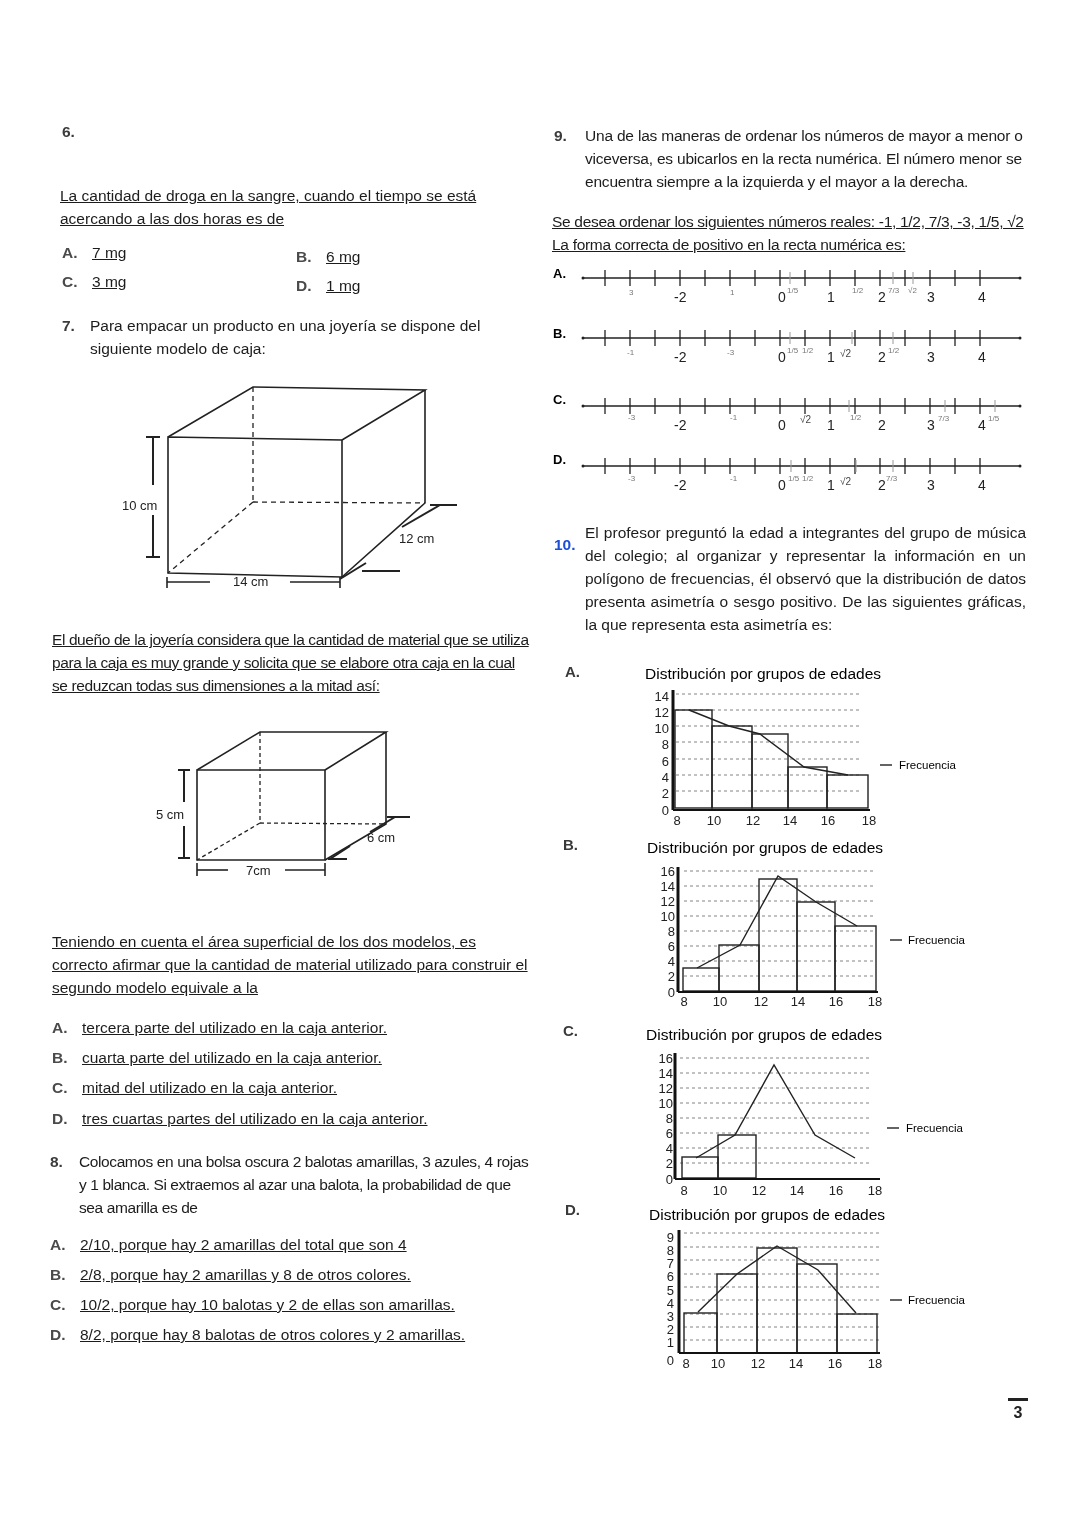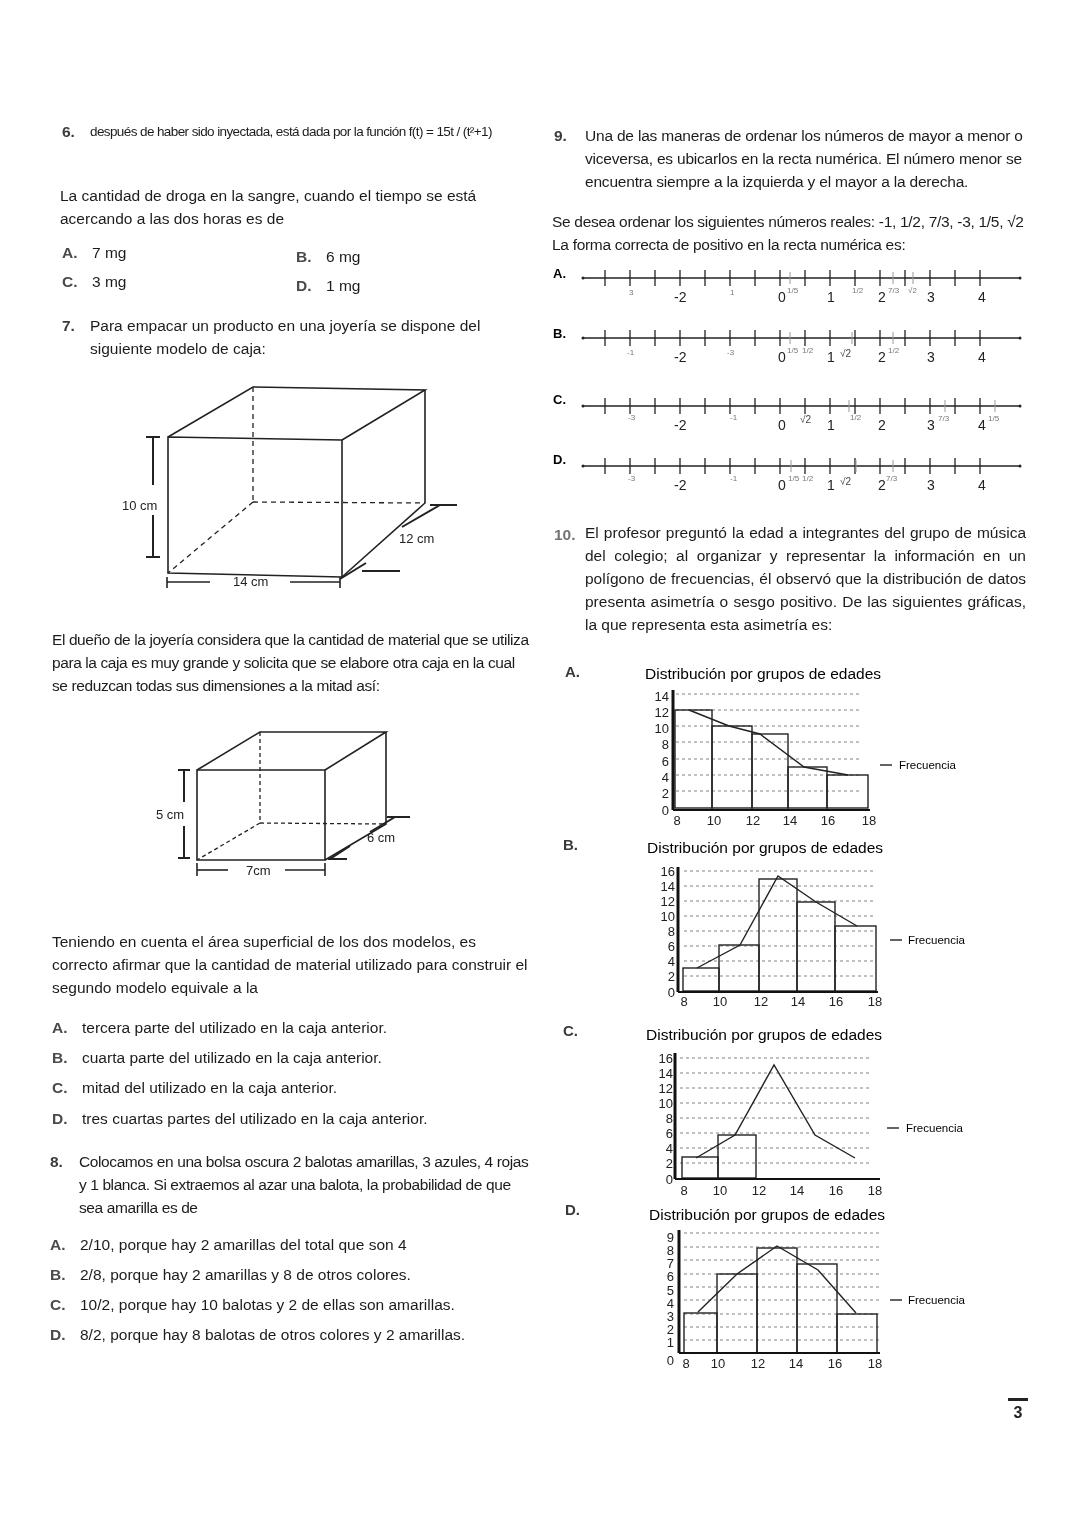--- a/index.html
+++ b/index.html
@@ -1,33 +1,32 @@
 <!DOCTYPE html>
 <html><head>
 <meta charset="utf-8">
 <style>
   html,body{margin:0;padding:0;background:#fff;}
   body{width:1080px;height:1528px;position:relative;overflow:hidden;font-family:"Liberation Sans",sans-serif;color:#1c1c1c;}
   .abs{position:absolute;}
   .q{font-size:15.5px;line-height:23px;}
   .qnum{position:absolute;font-weight:bold;color:#3b3b3b;}
   .opt-letter{font-weight:bold;color:#4a4a4a;display:inline-block;width:30px;}
-  .txt{font-size:15.5px;line-height:23px;}
+  .txt{font-size:15.5px;line-height:23px;text-decoration:underline;}
   .justify{text-align:justify;}
   svg text{font-family:"Liberation Sans",sans-serif;}
   .nl-label{font-size:13px;font-weight:bold;color:#3a3a3a;}
   .chart-title{font-size:15.5px;color:#222;}
   .legend{font-size:11.5px;color:#222;}
 </style>
 </head>
 <body>
 
 <div class="abs q" style="left:52px;top:120px;width:480px;">
   <span class="qnum" style="left:10px;top:0;">6.</span>
-  <div style="margin-left:38px;font-size:13.5px;letter-spacing:-0.6px;white-space:nowrap;">después de haber sido inyectada, está dada por la función f(t) = 15t / (t²+1)</div>
 </div>
 <div class="abs txt" style="left:60px;top:184px;width:470px;">La cantidad de droga en la sangre, cuando el tiempo se está acercando a las dos horas es de</div>
 
 <div class="abs txt" style="left:62px;top:241px;">
   <span class="opt-letter">A.</span><span>7 mg</span>
 </div>
 <div class="abs txt" style="left:296px;top:245px;">
   <span class="opt-letter">B.</span><span>6 mg</span>
 </div>
 <div class="abs txt" style="left:62px;top:270px;">
@@ -284,21 +283,21 @@
     </g>
     <g stroke="#999" stroke-width="1">
         <line x1="241" y1="-6" x2="241" y2="6"></line>
         <line x1="306" y1="-6" x2="306" y2="6"></line>
         <line x1="343" y1="-6" x2="343" y2="6"></line>
       </g>
   </g>
 </svg>
 
 <div class="abs q" style="left:552px;top:521px;width:474px;">
-  <span class="qnum" style="left:2px;top:2px;color:#737373;">10.</span>
+  <span class="qnum" style="left:2px;top:12px;color:#1d4ed8;">10.</span>
   <div class="justify" style="margin-left:33px;">El profesor preguntó la edad a integrantes del grupo de música del colegio; al organizar y representar la información en un polígono de frecuencias, él observó que la distribución de datos presenta asimetría o sesgo positivo. De las siguientes gráficas, la que representa esta asimetría es:</div>
 </div>
 
 <div class="abs nl-label" style="left:565px;top:663px;font-size:15px;">A.</div>
 <div class="abs nl-label" style="left:563px;top:836px;font-size:15px;">B.</div>
 <div class="abs nl-label" style="left:563px;top:1022px;font-size:15px;">C.</div>
 <div class="abs nl-label" style="left:565px;top:1201px;font-size:15px;">D.</div>
 
 <svg class="abs" style="left:640px;top:660px;" width="320" height="172" viewBox="0 0 320 172">
   <text class="chart-title" x="5" y="19">Distribución por grupos de edades</text>

